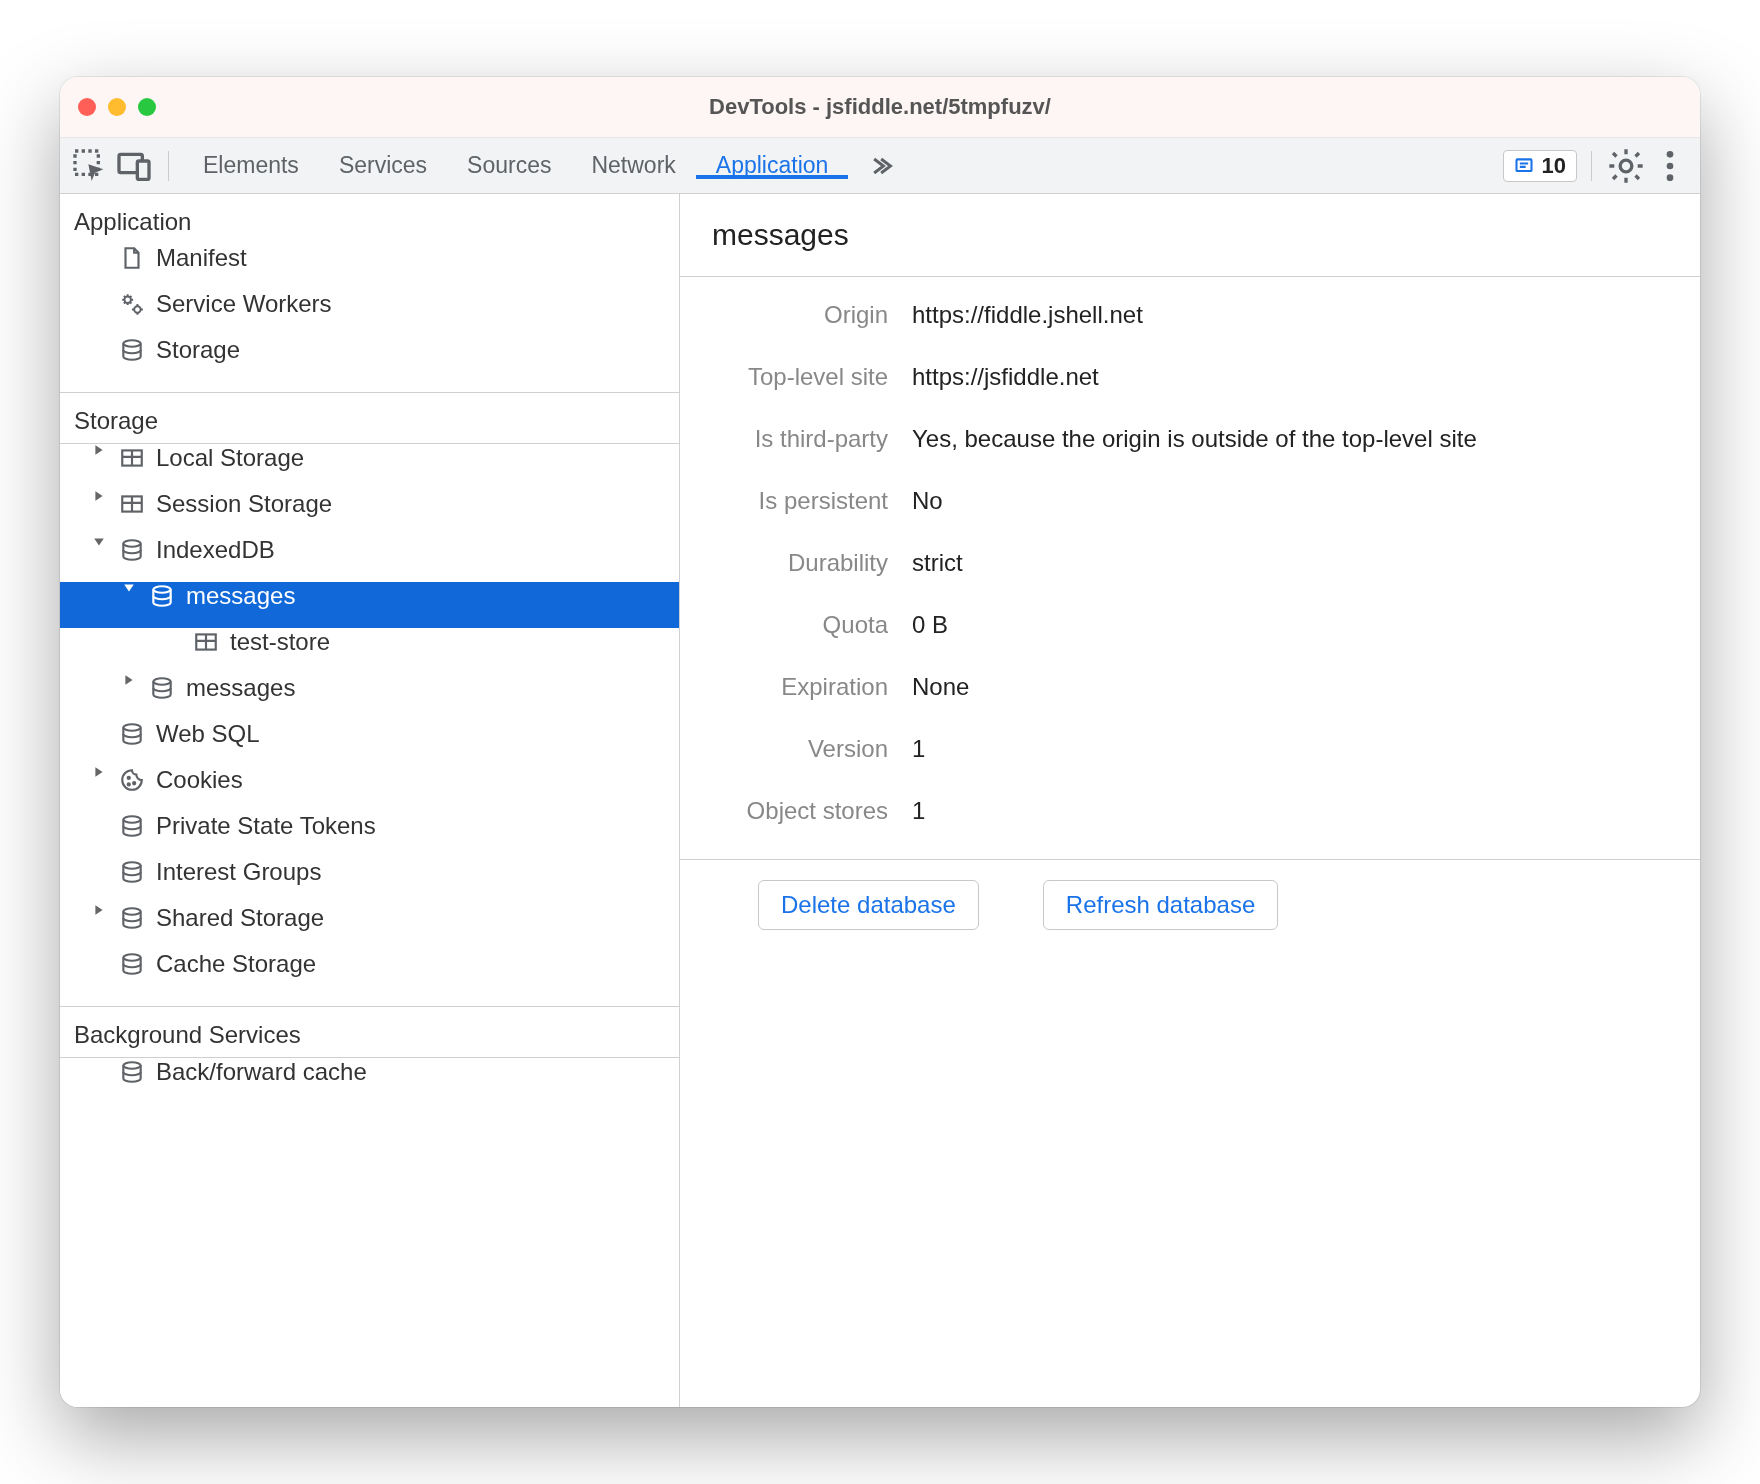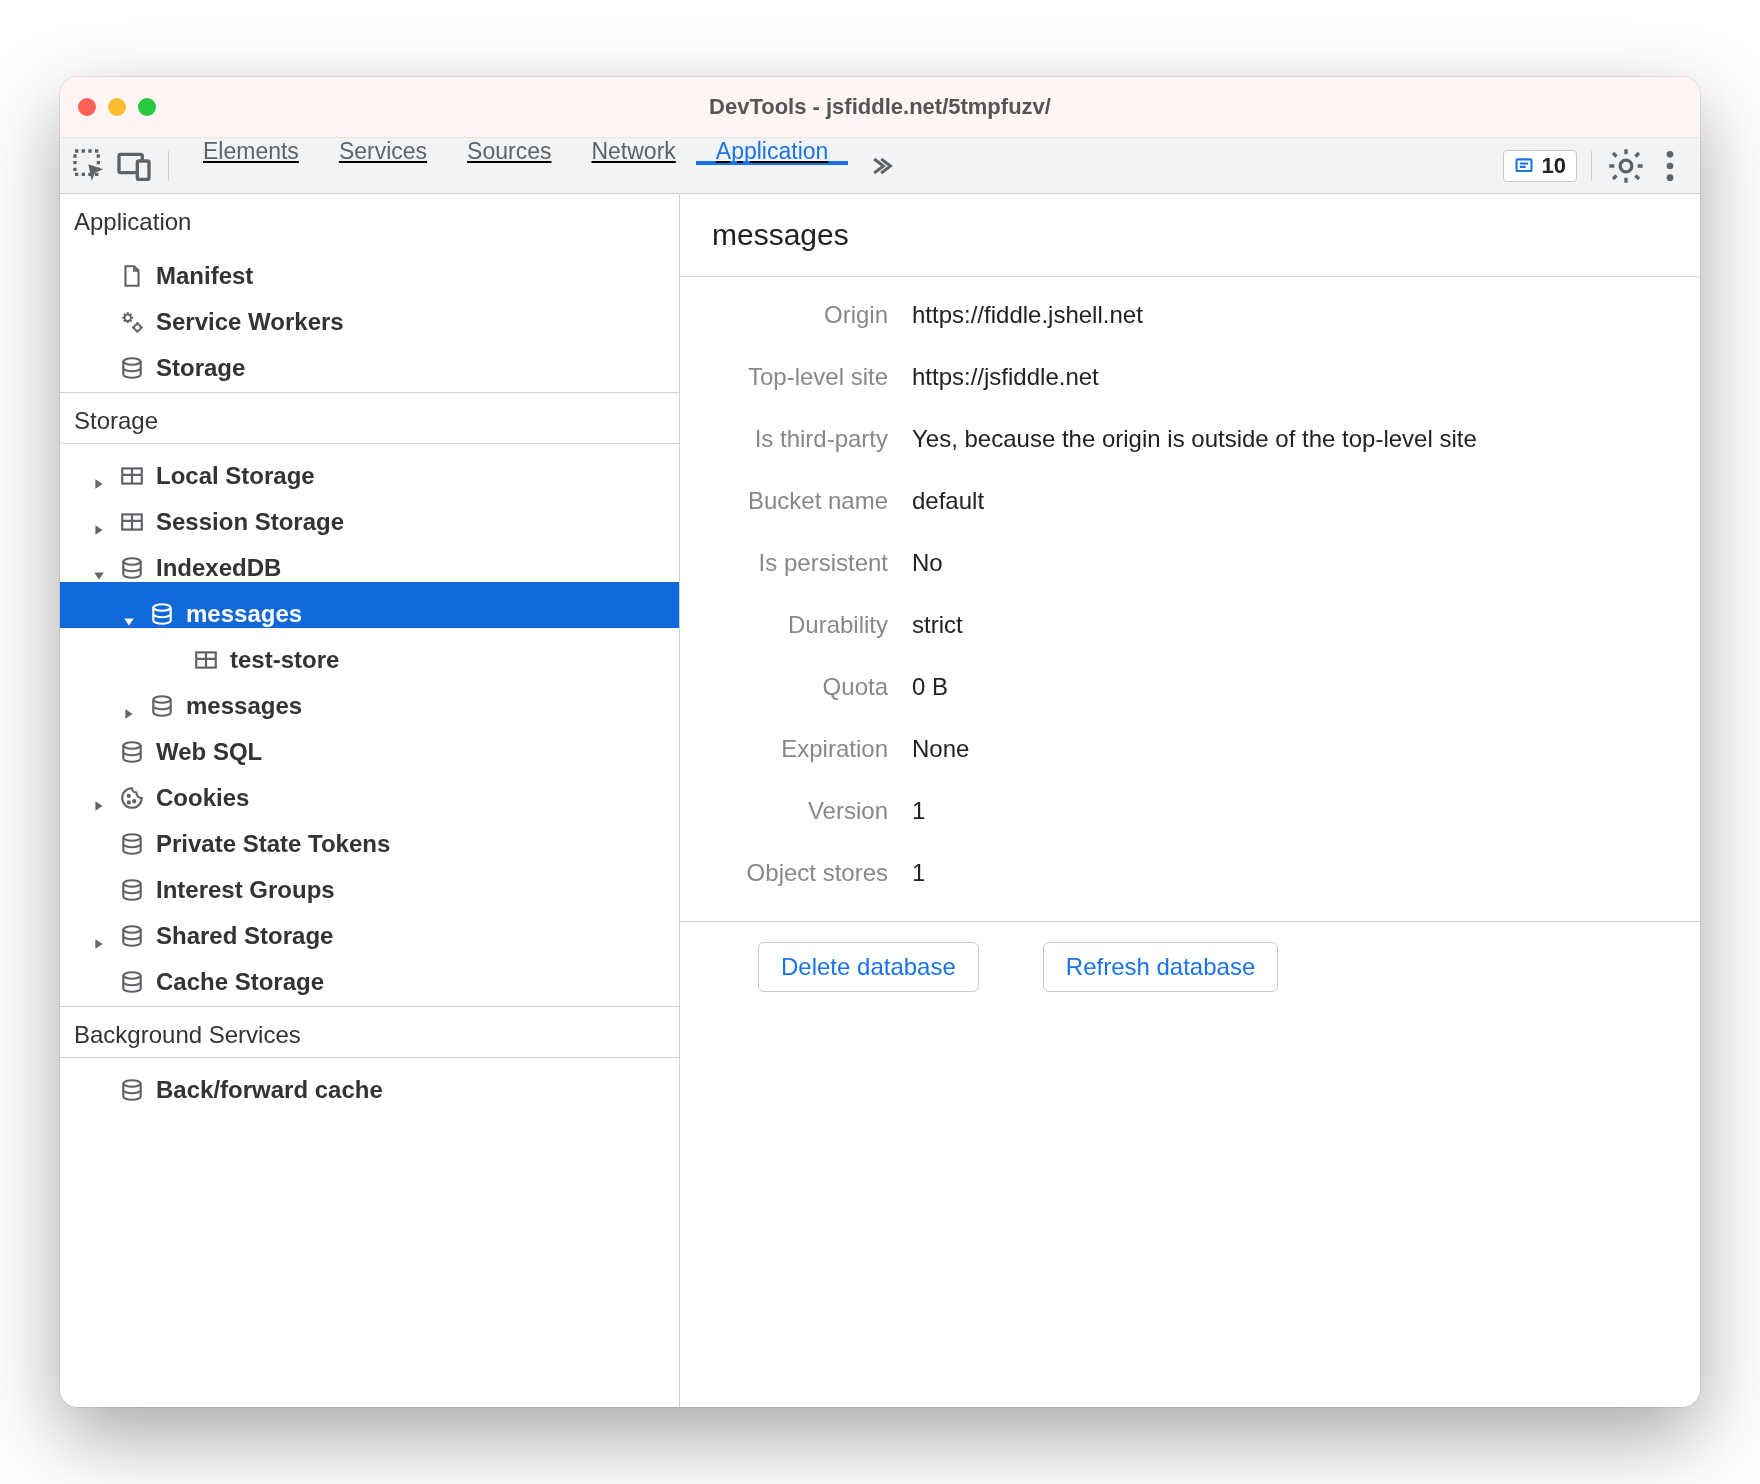--- a/index.html
+++ b/index.html
@@ -49,21 +49,21 @@
     border-bottom: 1px solid #d0d0d0;
     gap: 4px;
   }
   .tb-icon {
     width: 40px; height: 40px;
     display: flex; align-items: center; justify-content: center;
     color: #5f6368;
     border-radius: 4px;
   }
   .tb-sep { width: 1px; height: 30px; background: #ccc; margin: 0 10px; }
-  .tabs { display: flex; align-items: flex-start; height: 100%; text-decoration: underline; }
+  .tabs { display: flex; align-items: center; height: 100%; }
   .tab {
     padding: 0 20px;
     display: flex; align-items: center;
     font-size: 23px;
     color: #5f6368;
     cursor: pointer;
   }
   .tab.active {
     color: #1a73e8;
     box-shadow: inset 0 -4px 0 #1a73e8;
@@ -92,28 +92,27 @@
     background: #fff;
   }
   .section-hdr {
     padding: 14px 14px 8px 14px;
     color: #333;
     font-size: 24px;
   }
   .sec-border { border-top: 1px solid #d0d0d0; border-bottom: 1px solid #d0d0d0; }
   .tree { padding-bottom: 10px; }
   .tree-item {
-    display: flex; align-items: flex-end;
+    display: flex; align-items: flex-start;
     height: 46px;
     padding-left: 14px;
     gap: 10px;
     color: #333;
     font-size: 24px;
     cursor: pointer;
-    font-weight: bold;
   }
   .tree-item.selected { background: #1068d9; color: #fff; }
   .indent1 { padding-left: 30px; }
   .indent2 { padding-left: 60px; }
   .indent3 { padding-left: 104px; }
   .disclosure { width: 18px; display: flex; justify-content: center; color: #666; font-size: 16px; }
   .tree-item.selected .disclosure { color: #fff; }
   .disclosure.none { visibility: hidden; }
   .ticon { width: 28px; height: 28px; display: inline-flex; align-items: center; justify-content: center; }
   .ticon svg { width: 26px; height: 26px; }
@@ -434,24 +433,20 @@
           </div>
           <div class="kv-row">
             <div class="kv-k">Top-level site</div>
             <div class="kv-v">https://jsfiddle.net</div>
           </div>
           <div class="kv-row">
             <div class="kv-k">Is third-party</div>
             <div class="kv-v">Yes, because the origin is outside of the top-level site</div>
           </div>
           <div class="kv-row">
-            <div class="kv-k">Bucket name</div>
-            <div class="kv-v">default</div>
-          </div>
-          <div class="kv-row">
             <div class="kv-k">Is persistent</div>
             <div class="kv-v">No</div>
           </div>
           <div class="kv-row">
             <div class="kv-k">Durability</div>
             <div class="kv-v">strict</div>
           </div>
           <div class="kv-row">
             <div class="kv-k">Quota</div>
             <div class="kv-v">0 B</div>

